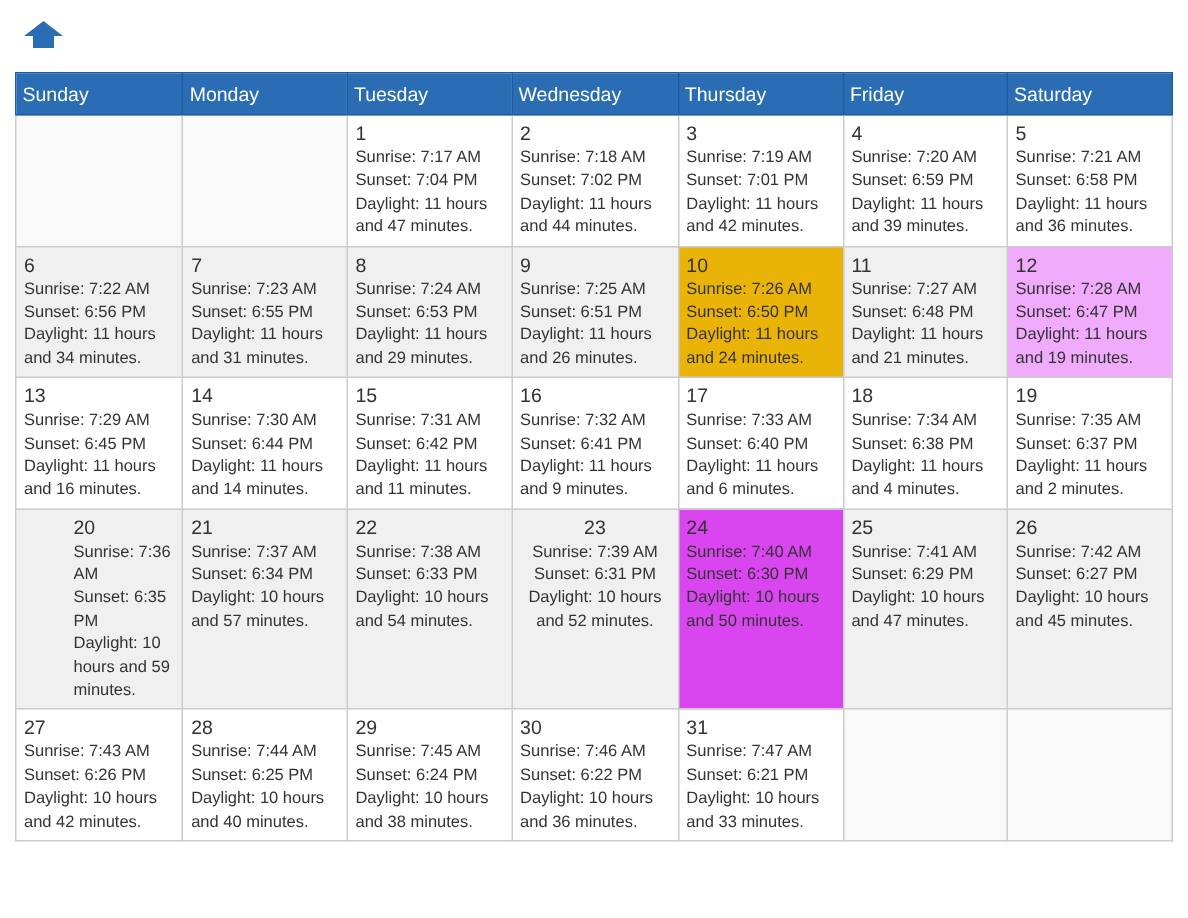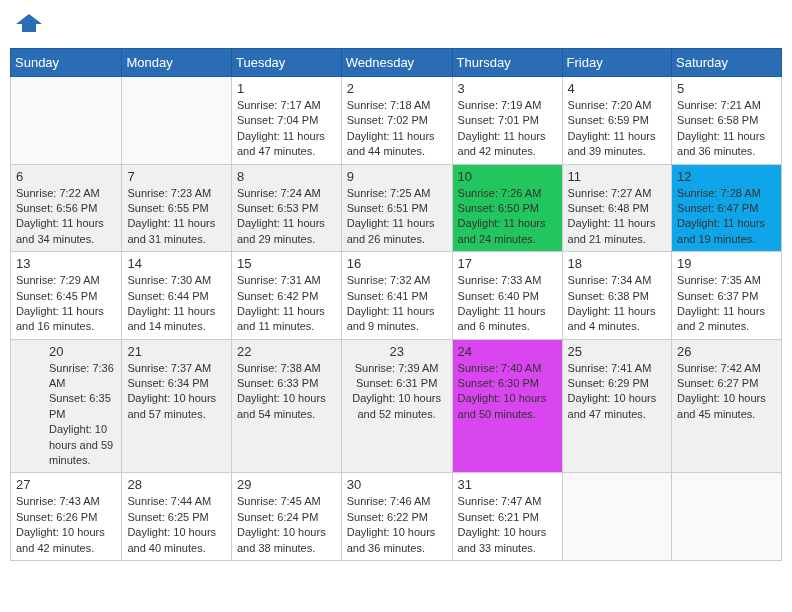--- a/index.html
+++ b/index.html
@@ -149,29 +149,29 @@
           <div class="cell-info"><span>Sunrise: 7:23 AM</span><br><span>Sunset: 6:55 PM</span><br><span>Daylight: 11 hours and 31 minutes.</span></div>
         </td>
         <td style="background: rgb(240, 240, 240);">
           <span class="day-num">8</span>
           <div class="cell-info"><span>Sunrise: 7:24 AM</span><br><span>Sunset: 6:53 PM</span><br><span>Daylight: 11 hours and 29 minutes.</span></div>
         </td>
         <td style="background: rgb(240, 240, 240);">
           <span class="day-num">9</span>
           <div class="cell-info"><span>Sunrise: 7:25 AM</span><br><span>Sunset: 6:51 PM</span><br><span>Daylight: 11 hours and 26 minutes.</span></div>
         </td>
-        <td style="background: #22c55e;">
+        <td style="background: #eab308;">
           <span class="day-num">10</span>
           <div class="cell-info"><span>Sunrise: 7:26 AM</span><br><span>Sunset: 6:50 PM</span><br><span>Daylight: 11 hours and 24 minutes.</span></div>
         </td>
         <td style="background: rgb(240, 240, 240);">
           <span class="day-num">11</span>
           <div class="cell-info"><span>Sunrise: 7:27 AM</span><br><span>Sunset: 6:48 PM</span><br><span>Daylight: 11 hours and 21 minutes.</span></div>
         </td>
-        <td style="background: #0ea5e9;">
+        <td style="background: #f0abfc;">
           <span class="day-num">12</span>
           <div class="cell-info"><span>Sunrise: 7:28 AM</span><br><span>Sunset: 6:47 PM</span><br><span>Daylight: 11 hours and 19 minutes.</span></div>
         </td>
       </tr>
       <tr>
         <td>
           <span class="day-num">13</span>
           <div class="cell-info"><span>Sunrise: 7:29 AM</span><br><span>Sunset: 6:45 PM</span><br><span>Daylight: 11 hours and 16 minutes.</span></div>
         </td>
         <td>

